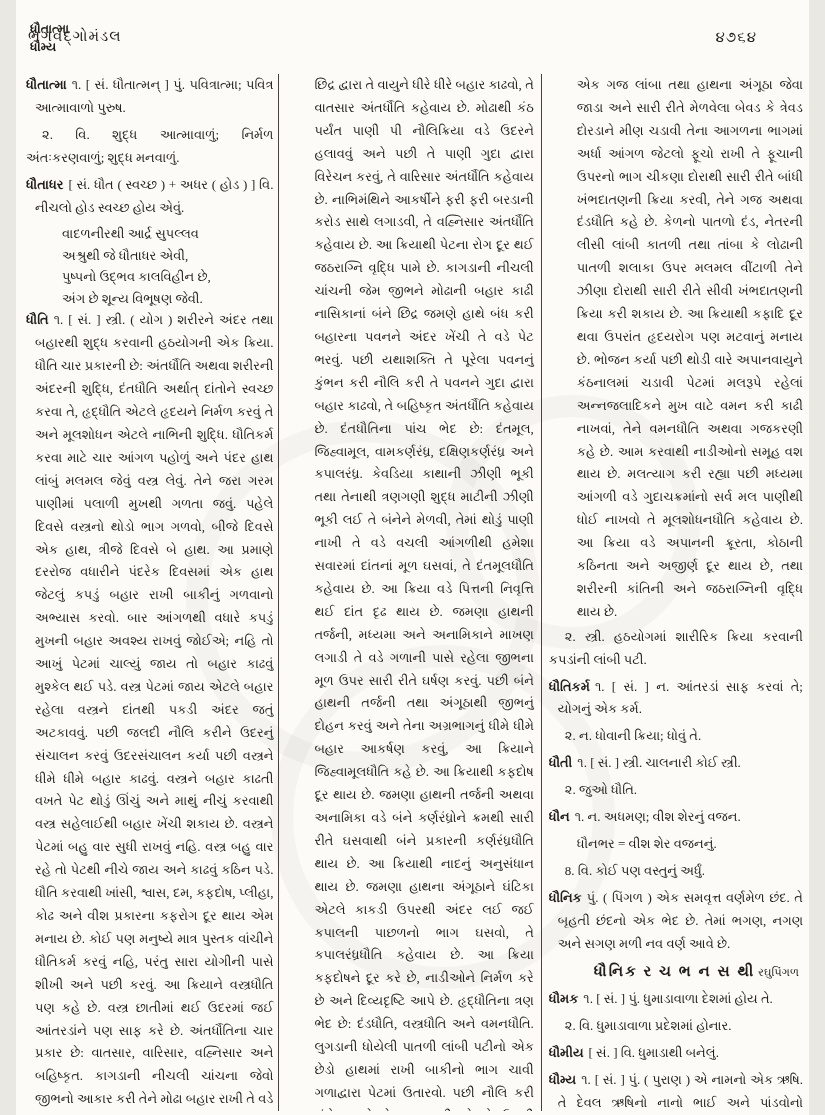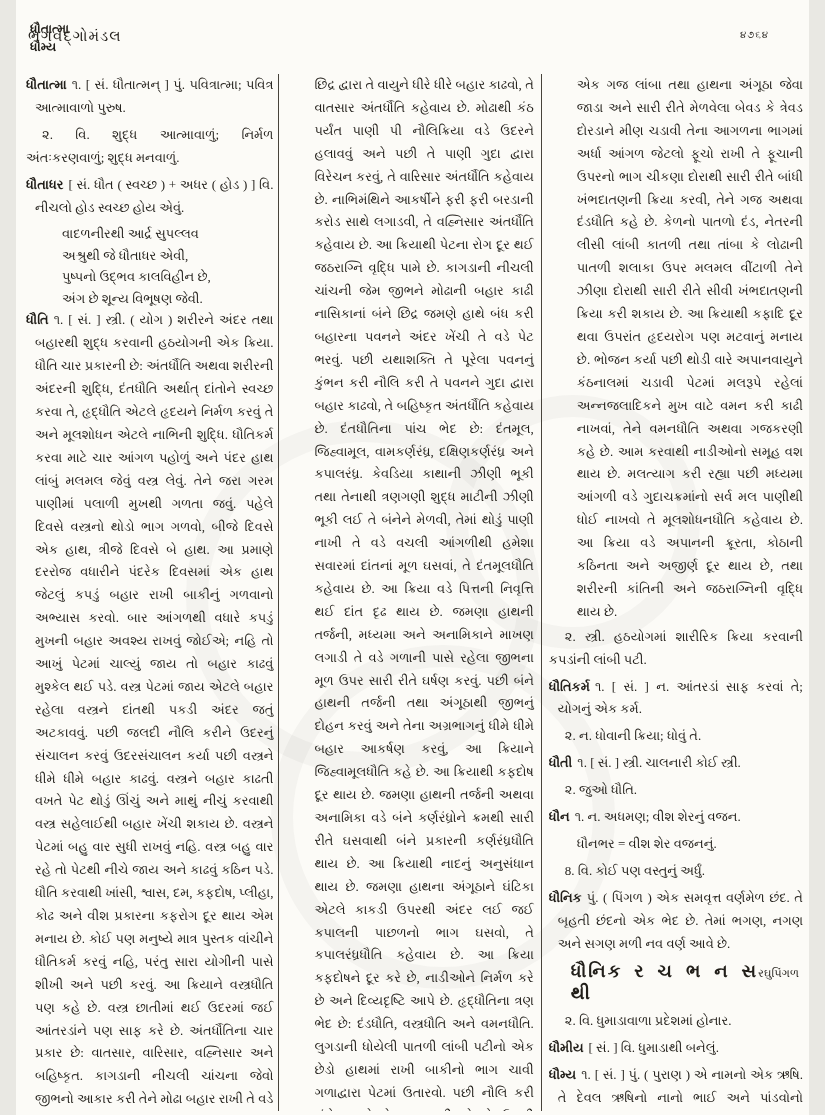--- a/index.html
+++ b/index.html
@@ -16,21 +16,21 @@
   
   .wm { position:absolute; border-radius:50%; border:22px solid rgba(70,66,58,0.045); pointer-events:none; }
   #wm1 { width:310px; height:310px; left:170px; top:420px; }
   #wm2 { width:300px; height:300px; left:255px; top:645px; }
   #wm3 { width:210px; height:210px; left:430px; top:395px; }
 
   .header { position:absolute; top:16px; left:12px; right:12px; height:54px; }
   .running-head { position:absolute; left:2px; top:4px; font-weight:700; font-size:12.5px; line-height:18px; }
   .running-head div { white-space:nowrap; }
   .title { position:absolute; left:0; right:0; top:12px; text-align:left; font-weight:400; font-size:15px; letter-spacing:1px; }
-  .page-number { position:absolute; right:28px; top:13px; font-size:10px; letter-spacing:1px; }
+  .page-number { position:absolute; right:40px; top:13px; font-size:15px; letter-spacing:1px; }
 
   .columns { position:absolute; top:74px; left:10px; right:6px; bottom:4px; display:flex; }
   .col {
     box-sizing:border-box;
     font-size:13px; line-height:22.9px;
     text-align:justify;
     overflow:hidden;
   }
   .col-1 { width:263px; padding-right:5px; }
   .col-2 { width:273px; padding:0 7px; border-left:1px solid #47433b; }
@@ -39,21 +39,21 @@
   p { margin:0 0 4px 0; }
   .entry { padding-left:9px; text-indent:-9px; }
   .hw { font-weight:700; margin-right:5px; }
   .sense { text-indent:16px; }
   .cont { text-indent:0; margin-bottom:2px;margin-left:28px; }
   .verse { padding-left:36px; margin:1px 0 0 0; text-align:left; }
   .verse div { line-height:21.5px; }
   .attribution { text-align:right; padding-right:8px; font-size:12px; margin:0 0 5px 0; }
   .subline { padding-left:28px; text-align:left; }
   .formula { display:flex; justify-content:space-between; align-items:baseline; padding-left:22px; margin:1px 0 5px 0; }
-  .formula-text { letter-spacing:2px; font-weight:700; font-size:18px; }
+  .formula-text { letter-spacing:2px; font-weight:700; font-size:15px;margin-left:23px; }
   .formula-attr { font-size:11.5px; padding-right:4px; }
 </style>
 </head>
 <body>
 
 <div class="page">
 
   <div class="wm" id="wm1"></div>
   <div class="wm" id="wm2"></div>
   <div class="wm" id="wm3"></div>
@@ -94,19 +94,20 @@
       <p class="entry"><b class="hw">ધૌતી</b><span>૧. [ સં. ] સ્ત્રી. ચાલનારી કોઈ સ્ત્રી.</span></p>
       <p class="sense">૨. જુઓ ધૌતિ.</p>
       <p class="entry"><b class="hw">ધૌન</b><span>૧. ન. અધમણ; વીશ શેરનું વજન.</span></p>
       <p class="subline">ધૌનભર = વીશ શેર વજનનું.</p>
       <p class="sense">8. વિ. કોઈ પણ વસ્તુનું અર્ધું.</p>
       <p class="entry"><b class="hw">ધૌનિક</b><span>પું. ( પિંગળ ) એક સમવૃત્ત વર્ણમેળ છંદ. તે બૃહતી છંદનો એક ભેદ છે. તેમાં ભગણ, નગણ અને સગણ મળી નવ વર્ણ આવે છે.</span></p>
       <div class="formula">
         <span class="formula-text">ધૌનિક ર ચ ભ ન સ થી</span>
         <span class="formula-attr">રઘુપિંગળ</span>
       </div>
+      <p class="entry"><b class="hw">ધૌમક</b><span>૧. [ સં. ] પું. ધુમાડાવાળા દેશમાં હોય તે.</span></p>
       <p class="sense">૨. વિ. ધુમાડાવાળા પ્રદેશમાં હોનાર.</p>
       <p class="entry"><b class="hw">ધૌમીય</b><span>[ સં. ] વિ. ધુમાડાથી બનેલું.</span></p>
       <p class="entry"><b class="hw">ધૌમ્ય</b><span>૧. [ સં. ] પું. ( પુરાણ ) એ નામનો એક ઋષિ. તે દેવલ ઋષિનો નાનો ભાઈ અને પાંડવોનો પુરોહિત હતો. તે ઉત્કોચ નામના તીર્થમાં રહેતો હતો. ચિત્રરથના આદેશથી</span></p>
     </div>
 
   </div>
 </div>
 
 </body></html>

